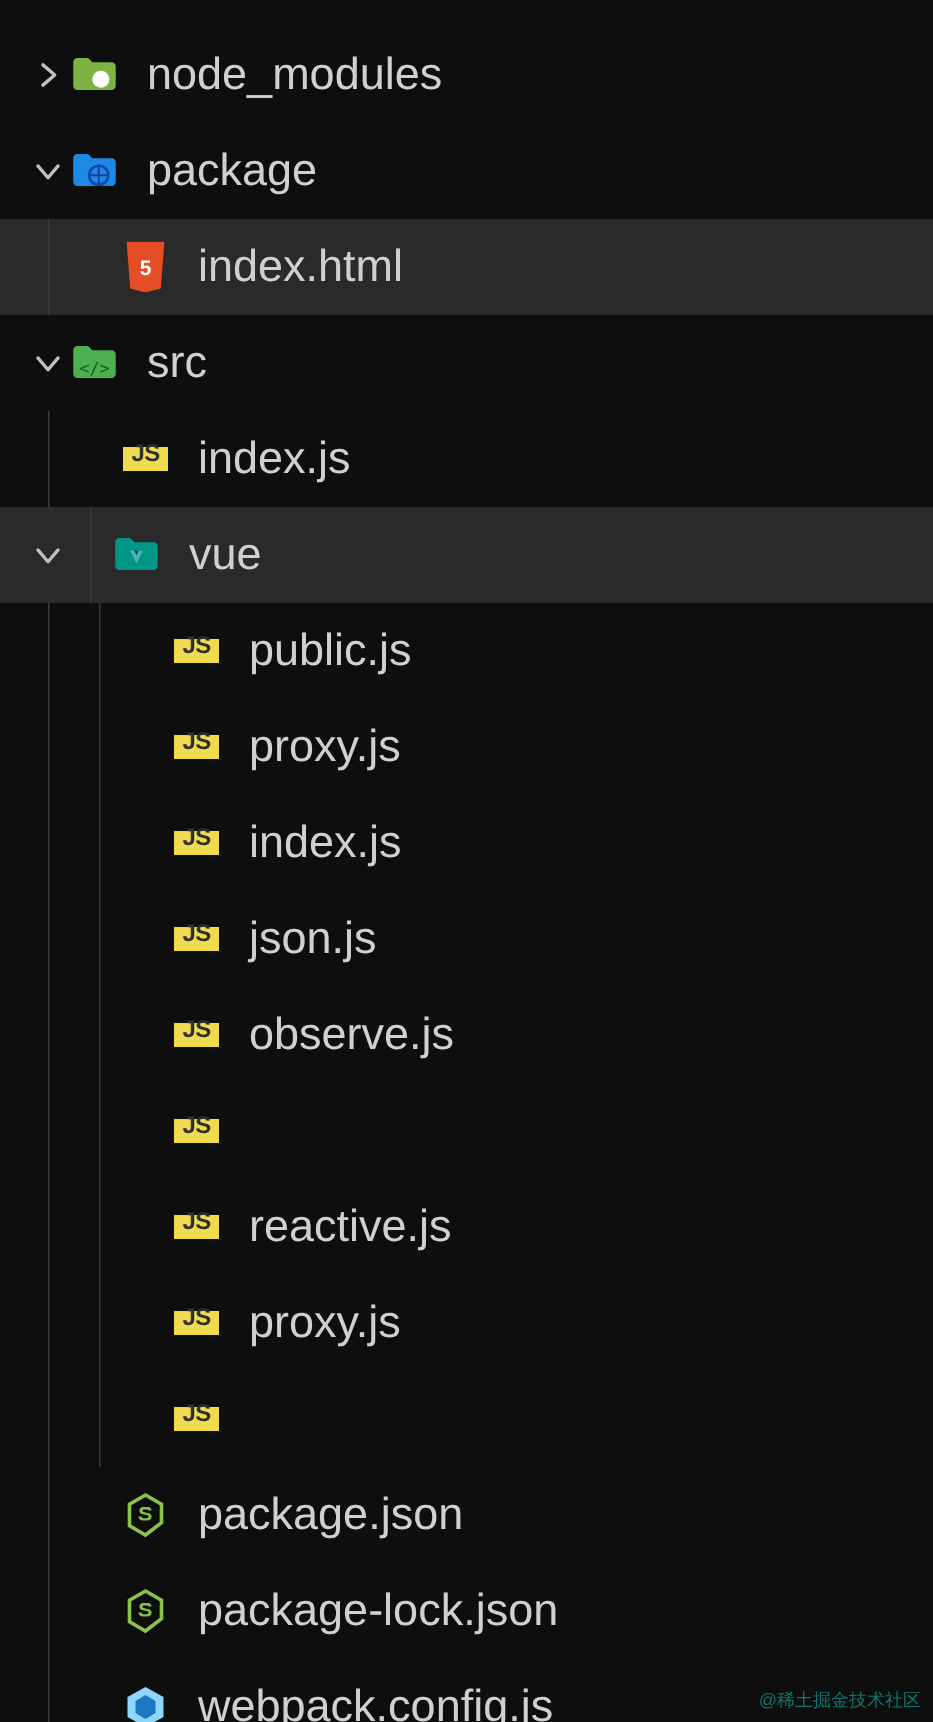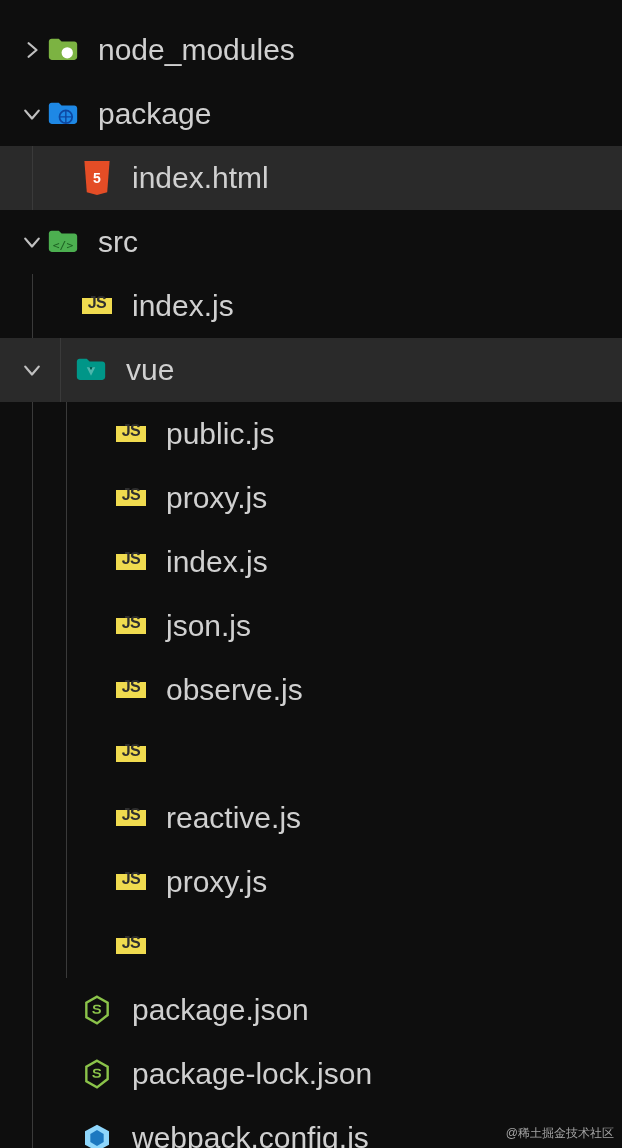--- a/index.html
+++ b/index.html
@@ -97,21 +97,21 @@
   }
   .file-webpack {
     width: 32px; height: 32px;
   }
 
   .watermark {
     position: absolute;
     right: 8px;
     bottom: 6px;
     font-size: 12px;
-    color: #a3a3a3;
+    color: #0f766e;
   }
 </style>
 </head>
 <body>
 
 <div class="tree">
 
   <div class="row">
     <span class="chevron">
       <svg width="18" height="18" viewBox="0 0 16 16">

